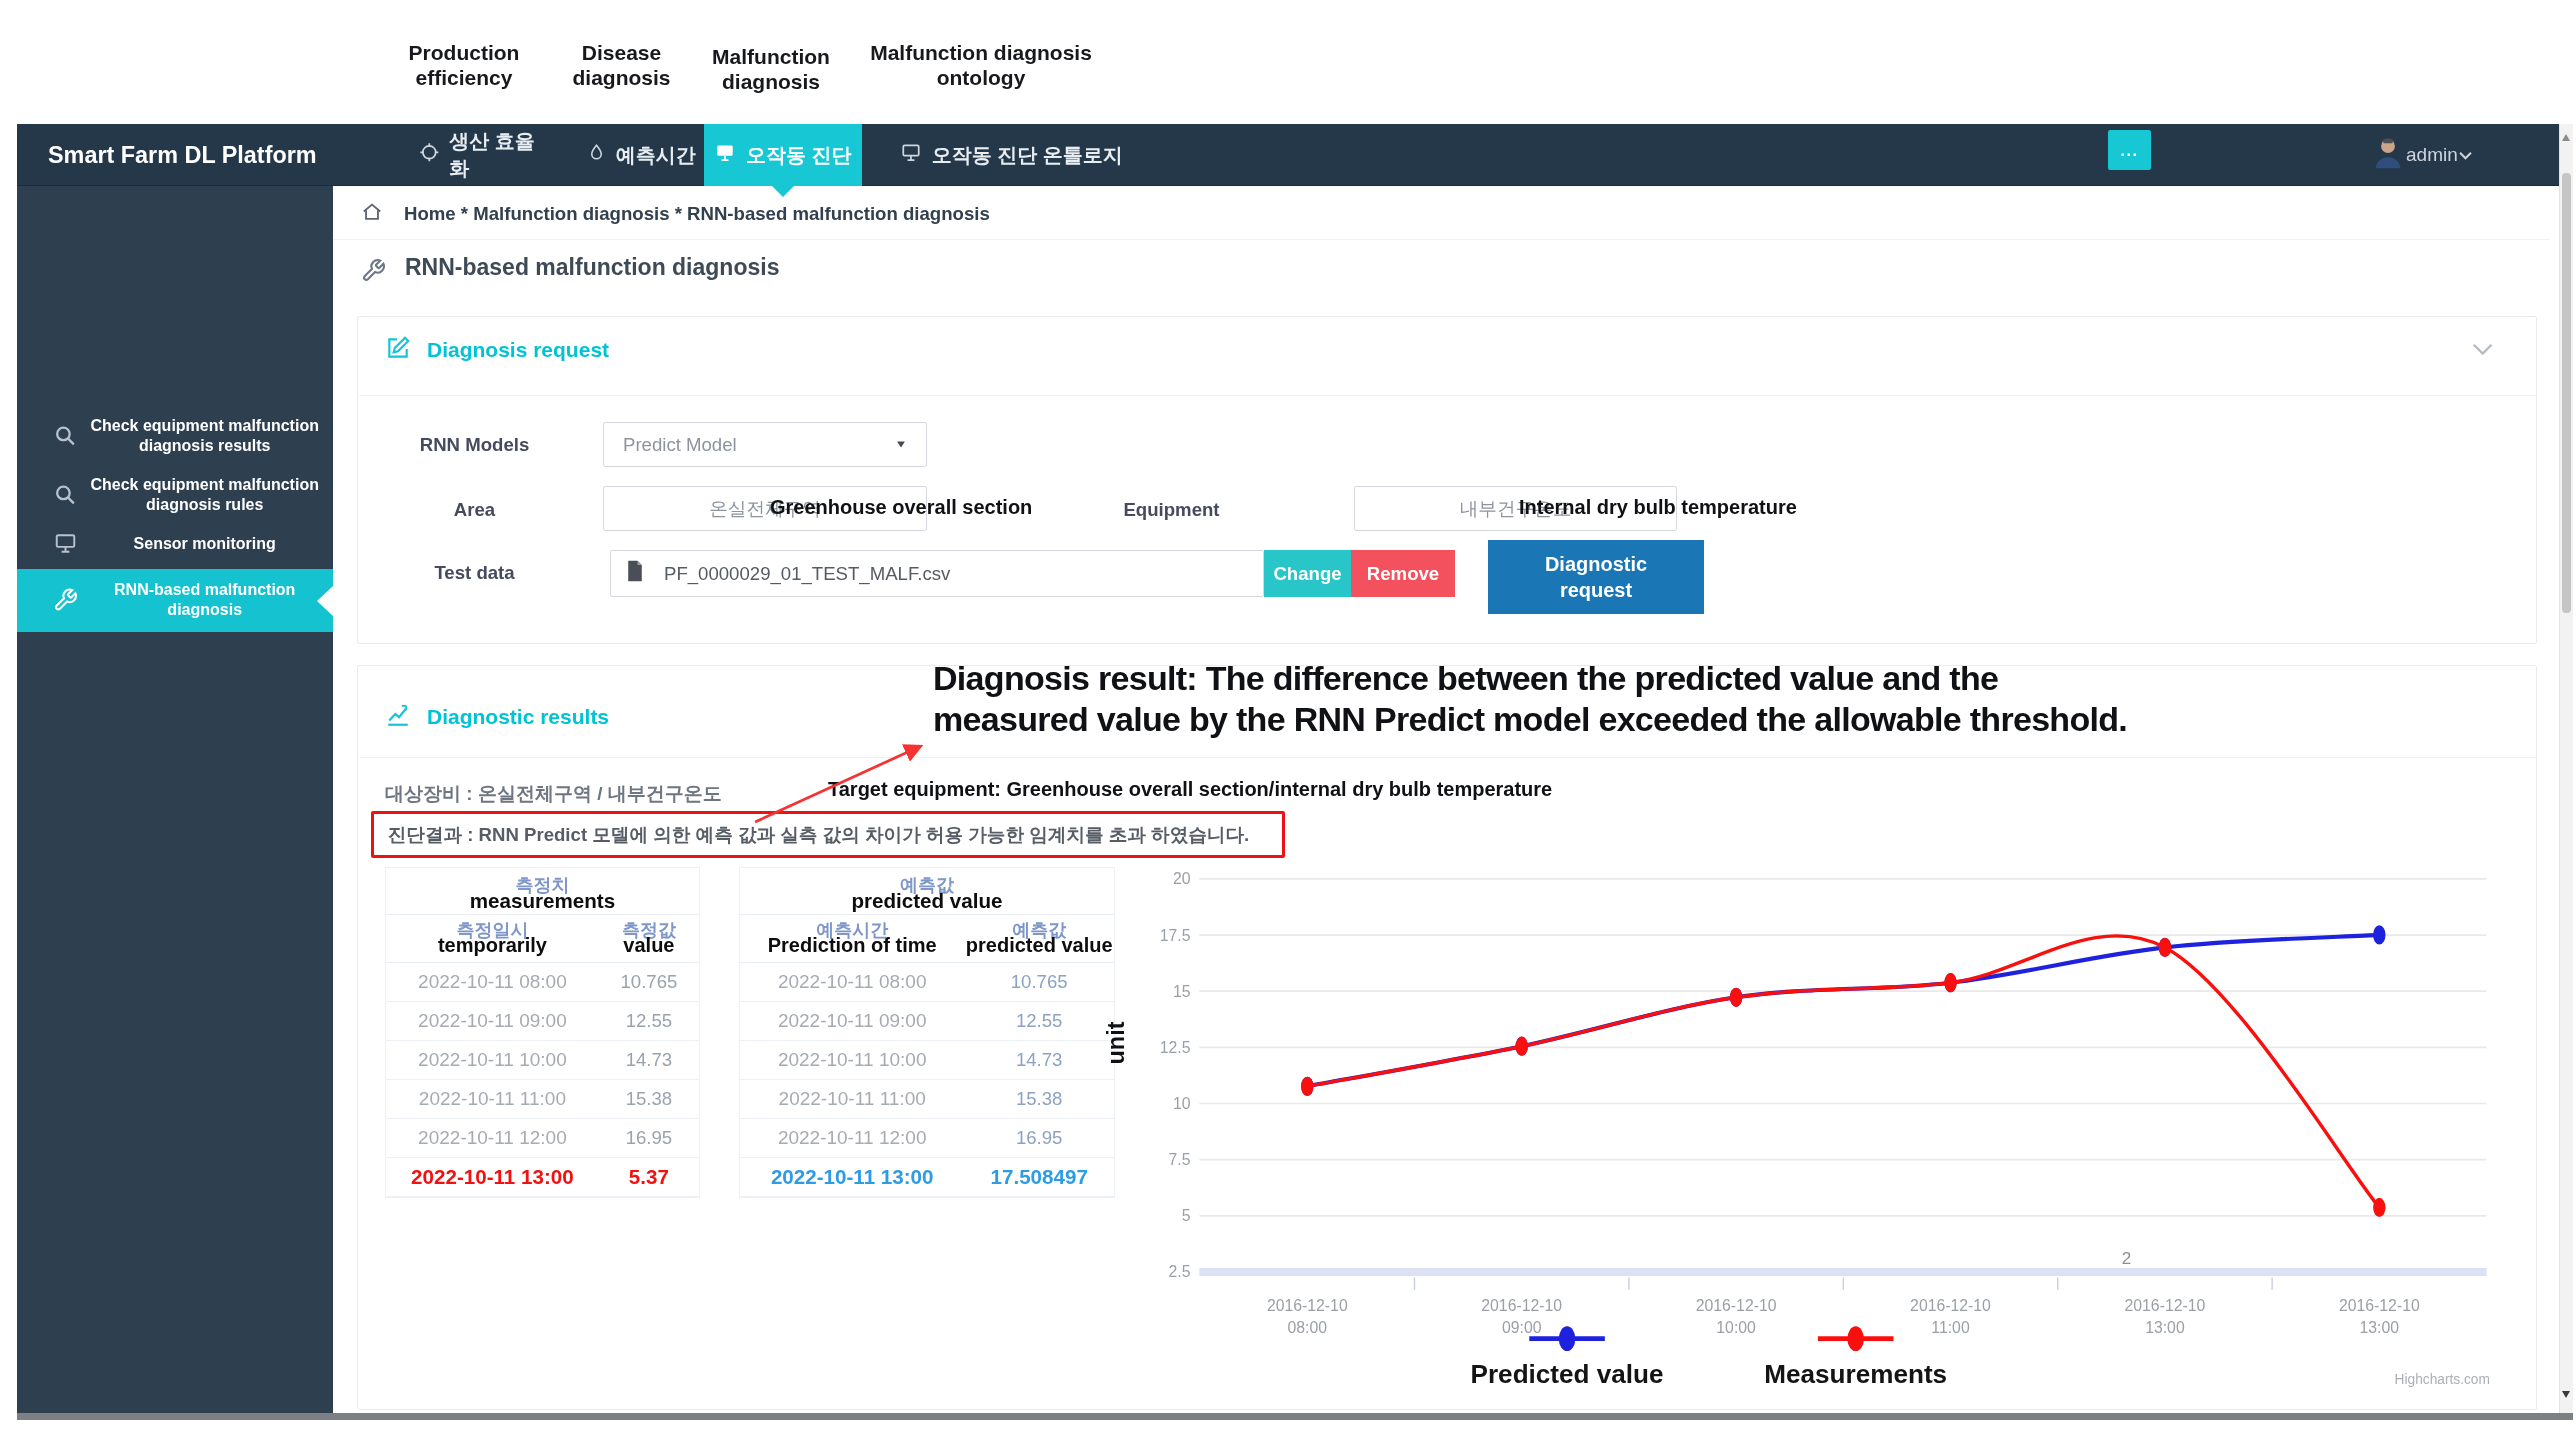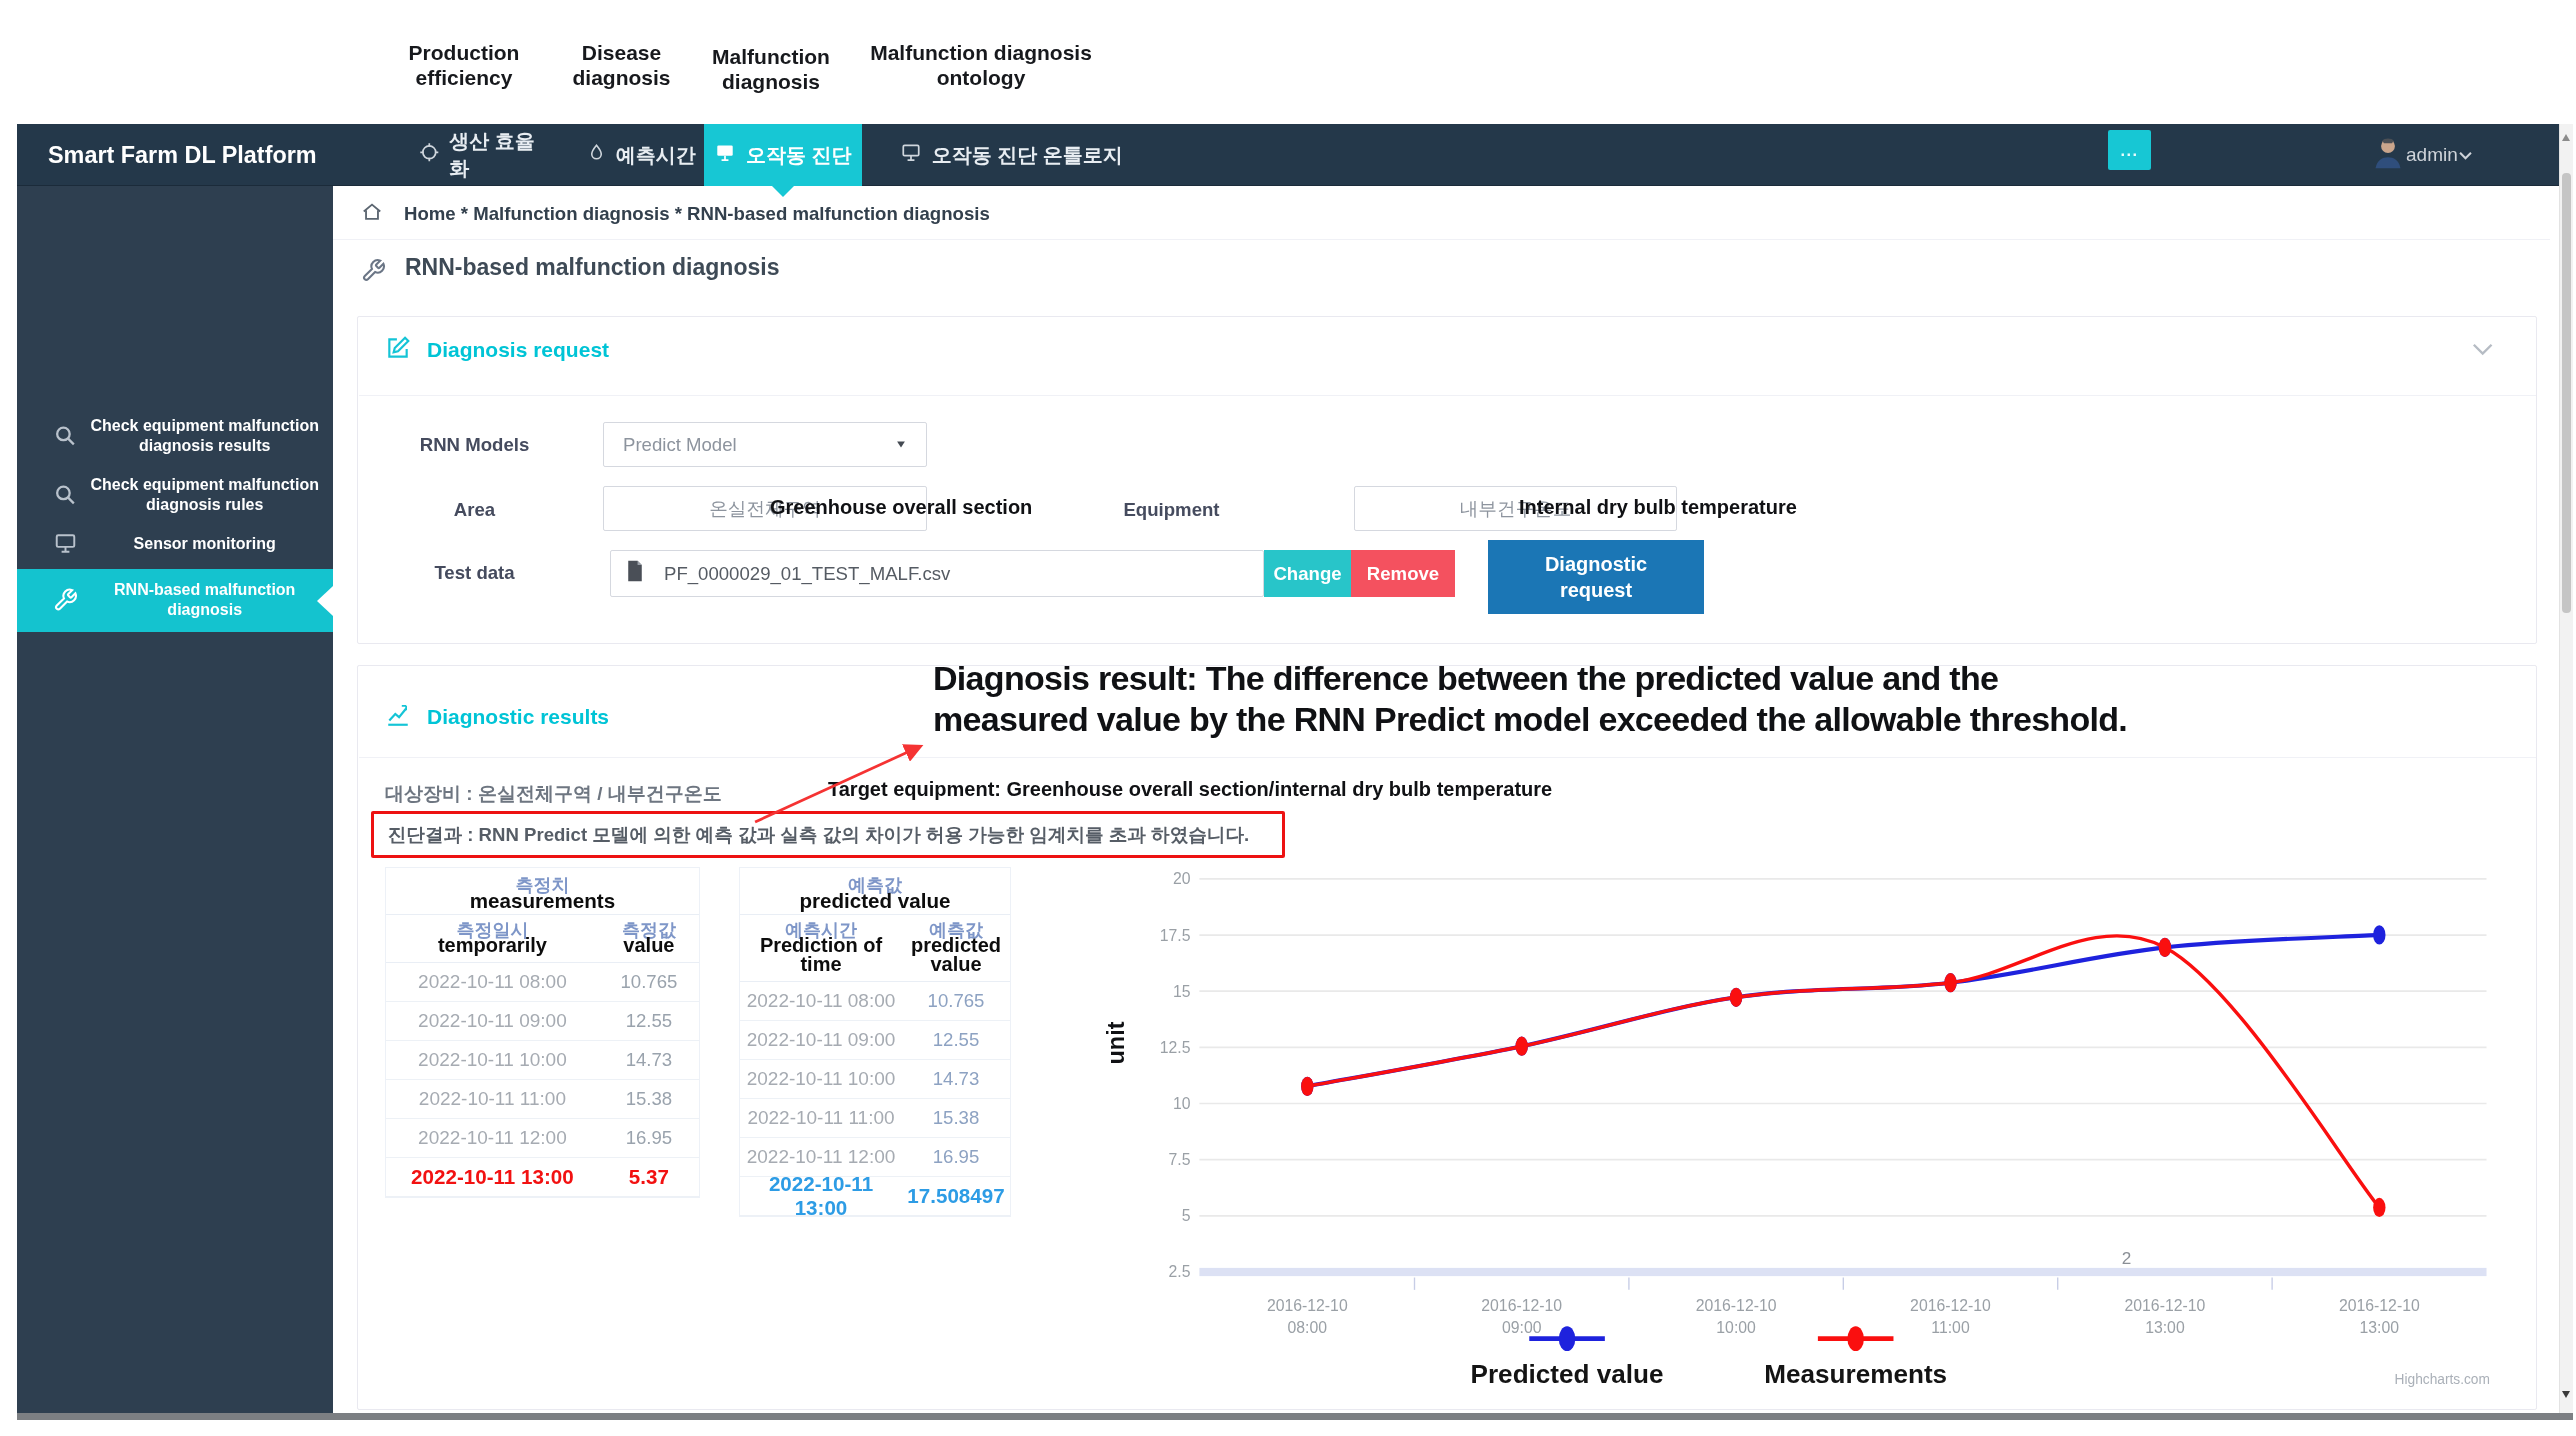--- a/index.html
+++ b/index.html
@@ -308,21 +308,21 @@
           <div class="cell cell0">2022-10-11 12:00</div>
           <div class="cell cell1">16.95</div>
         </div>
         <div class="tbl-row hl-red">
           <div class="cell cell0">2022-10-11 13:00</div>
           <div class="cell cell1">5.37</div>
         </div>
       </div>
   </div>
 
-  <div class="abs tbl pred" style="left:739px;top:867px;width:272px">
+  <div class="abs tbl pred" style="left:739px;top:867px;width:376px">
     <div class="tbl-title">
       <span class="ko">예측값</span>
       <span class="en">predicted  value</span>
     </div>
     <div class="tbl-head">
       <div class="c c0">
           <span class="ko">예측시간</span>
           <span class="en" style="font-size:20px">Prediction of time</span>
         </div>
       <div class="c c1">

